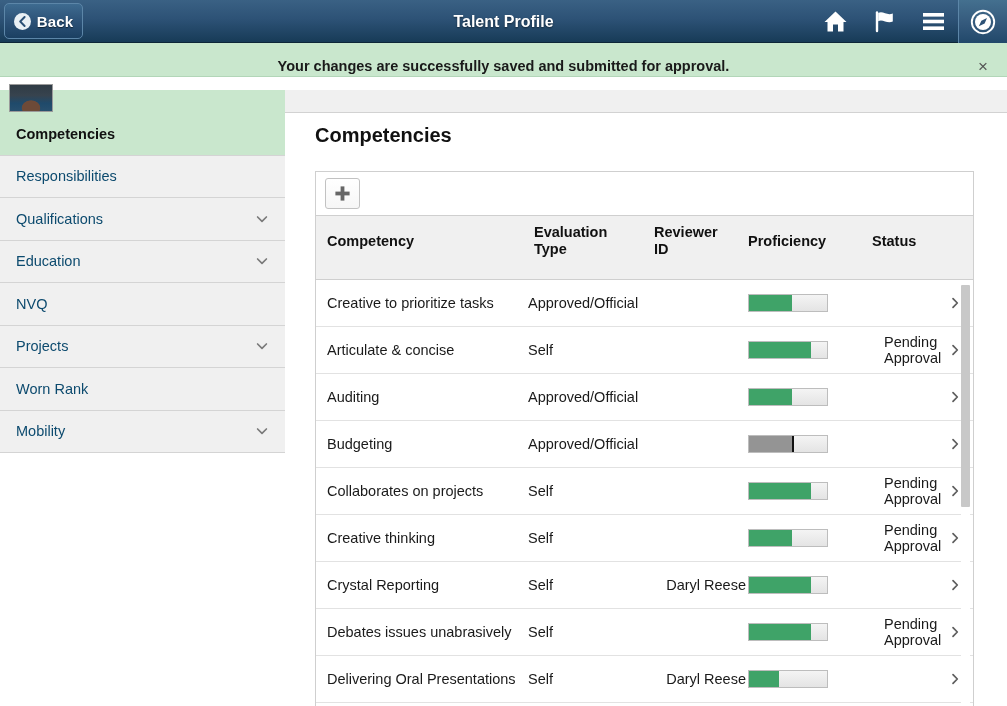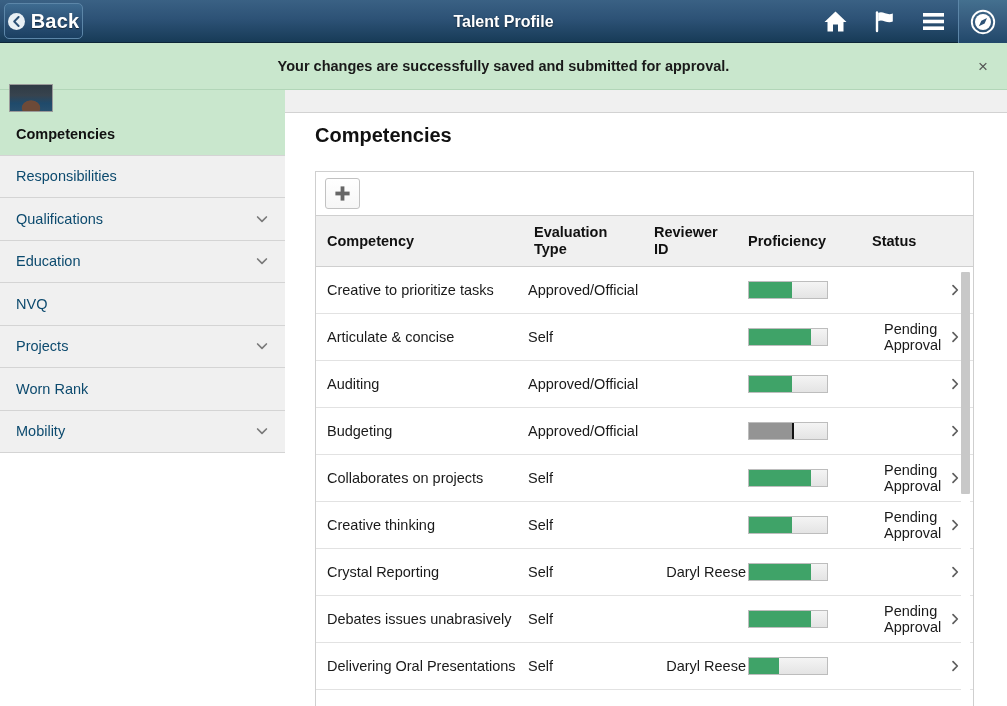--- a/index.html
+++ b/index.html
@@ -24,21 +24,21 @@
     cursor: pointer;
   }
   .back-circle {
     width: 17px; height: 17px; border-radius: 50%;
     background: #e9f0f5; margin-right: 6px;
     display: flex; align-items: center; justify-content: center;
     flex: 0 0 auto;
   }
   .back-circle svg { display: block; }
   .back-label {
-    color: #ffffff; font-size: 20px; font-weight: bold;
+    color: #ffffff; font-size: 15px; font-weight: bold;
     text-shadow: 0 1px 1px rgba(0,0,0,.55); letter-spacing: .2px;
   }
   .header-title {
     position: absolute; left: 0; top: 0; width: 1007px; height: 43px;
     line-height: 43px; text-align: center;
     color: #ffffff; font-size: 16px; font-weight: bold;
     text-shadow: 0 1px 2px rgba(0,0,0,.5);
     pointer-events: none;
   }
   .header-icons {
@@ -51,21 +51,21 @@
     cursor: pointer;
   }
   .hicon.boxed {
     background: linear-gradient(to bottom, #44708f 0%, #34597c 55%, #21486a 100%);
     border-left: 1px solid #5c86a8;
   }
   .hicon svg { display: block; }
 
   
   .notice {
-    position: absolute; left: 0; top: 43px; width: 1007px; height: 47px;
+    position: absolute; left: 0; top: 43px; width: 1007px; height: 34px;
     background: #c9e7cd;
     border-bottom: 1px solid #b2d6b8;
   }
   .notice-text {
     position: absolute; left: 0; top: 0; width: 1007px; height: 47px;
     line-height: 47px; text-align: center;
     font-size: 14.5px; font-weight: bold; color: #1a1a1a;
   }
   .notice-close {
     position: absolute; right: 12px; top: 13px;
@@ -144,21 +144,21 @@
   .add-btn {
     width: 35px; height: 31px;
     border: 1px solid #c2c2c2; border-radius: 3px;
     background: linear-gradient(to bottom,#ffffff 0%,#f6f6f6 100%);
     display: flex; align-items: center; justify-content: center;
     cursor: pointer;
   }
   .add-btn svg { display: block; }
 
   .thead {
-    height: 51px; background: #f0f0f0;
+    height: 64px; background: #f0f0f0;
     border-bottom: 1px solid #cfcfcf;
     position: relative;
   }
   .th {
     position: absolute; font-size: 14.5px; font-weight: bold; color: #111;
     line-height: 17px;
   }
   .th-competency { left: 11px; top: 17px; }
   .th-evaltype   { left: 218px; top: 8px;  width: 96px; }
   .th-reviewer   { left: 338px; top: 8px;  width: 82px; }

